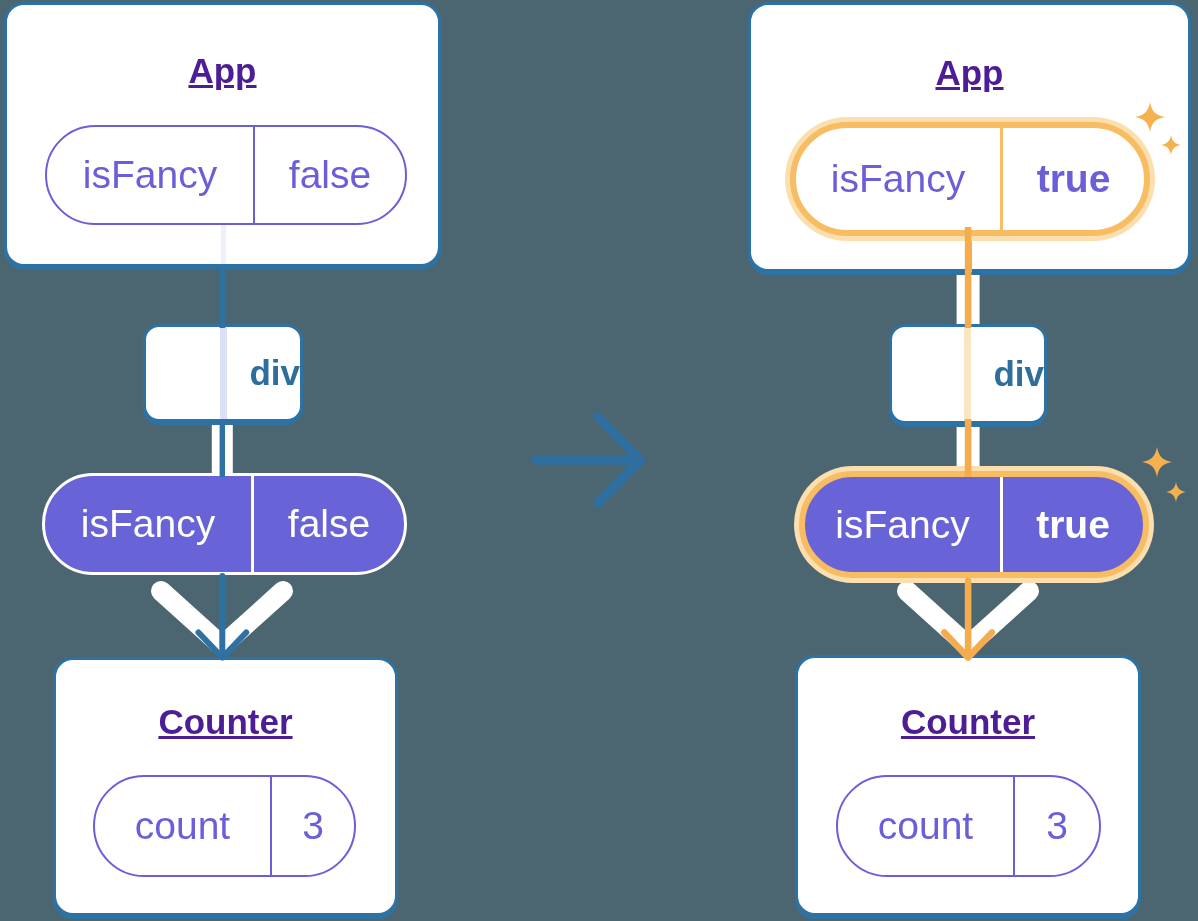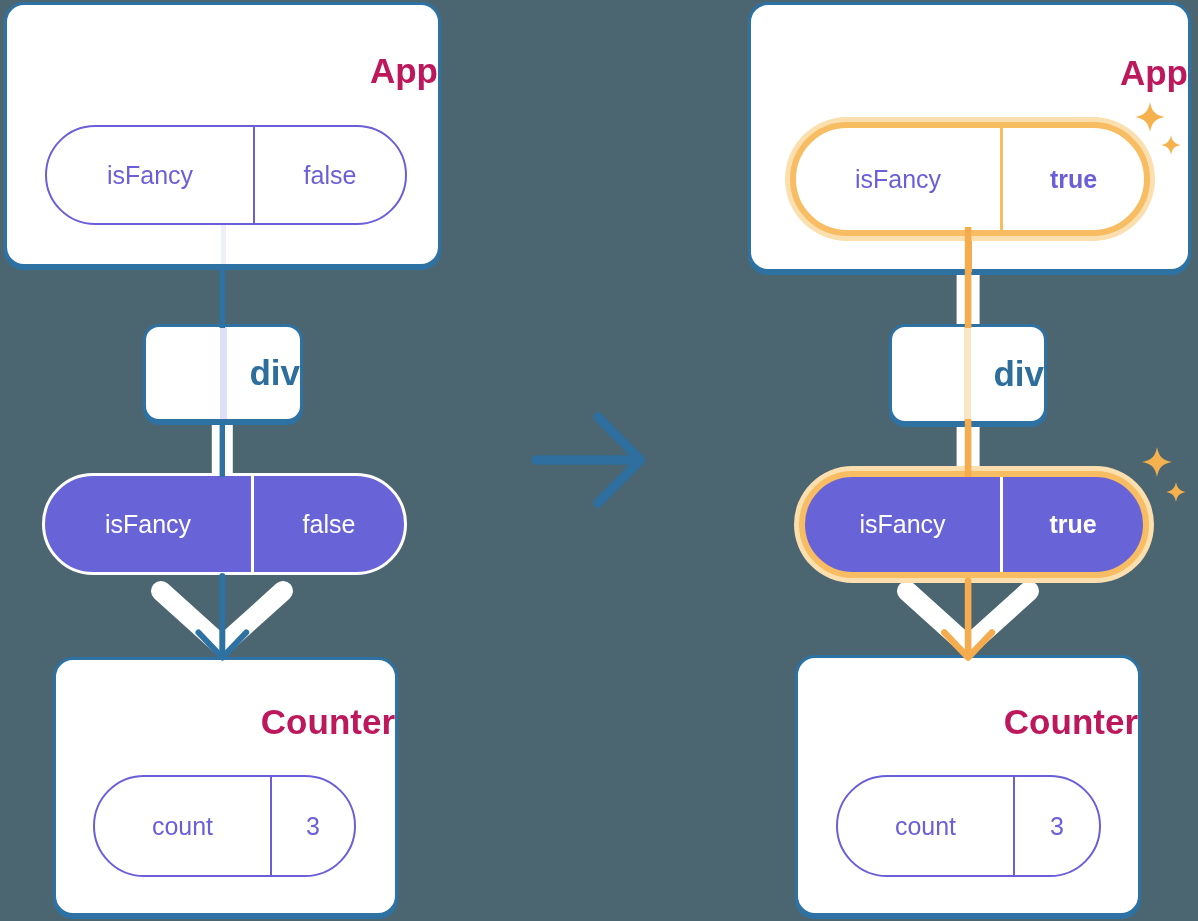--- a/index.html
+++ b/index.html
@@ -12,28 +12,28 @@
   .behind{z-index:0;}
   .front{z-index:5;}
 
   .card{
     position:absolute;background:#fff;border:3px solid #2E72A4;
     box-shadow:0 3px 0 #2E72A4;z-index:2;
   }
   .app-card,.counter-card{border-radius:20px;}
   .div-card{border-radius:16px;display:flex;align-items:center;justify-content:flex-end;}
   .card-title{
-    position:absolute;left:0;right:0;text-align:right;
-    color:#be185d;font-size:35px;font-weight:bold;z-index:2;
+    position:absolute;left:0;right:0;text-align:center;
+    color:#4c1d95;font-size:35px;font-weight:bold;z-index:2;text-decoration:underline;
   }
   .div-label{color:#2D6E9C;font-size:35px;font-weight:bold;position:relative;z-index:2;}
 
   .pill{
     position:absolute;display:flex;align-items:stretch;border-radius:60px;
-    font-size:25px;z-index:3;
+    font-size:39px;z-index:3;
   }
   .pill .cell{display:flex;align-items:center;justify-content:center;}
   .outline-pill{background:#fff;border:2.5px solid #6A5FD9;color:#6A5FD9;}
   .outline-pill .val{border-left:2.5px solid #6A5FD9;}
   .filled-pill{background:#6963D8;border:3px solid #fff;color:#fff;}
   .filled-pill .val{border-left:3px solid #fff;}
   .fancy{border:6px solid #F8BC62;box-shadow:0 0 0 5px #FBDFAE;}
   .fancy-app{background:#fff;color:#6A5FD9;}
   .fancy-app .val{border-left:3px solid #F8BC62;}
   .fancy-state{background:#6963D8;color:#fff;}

